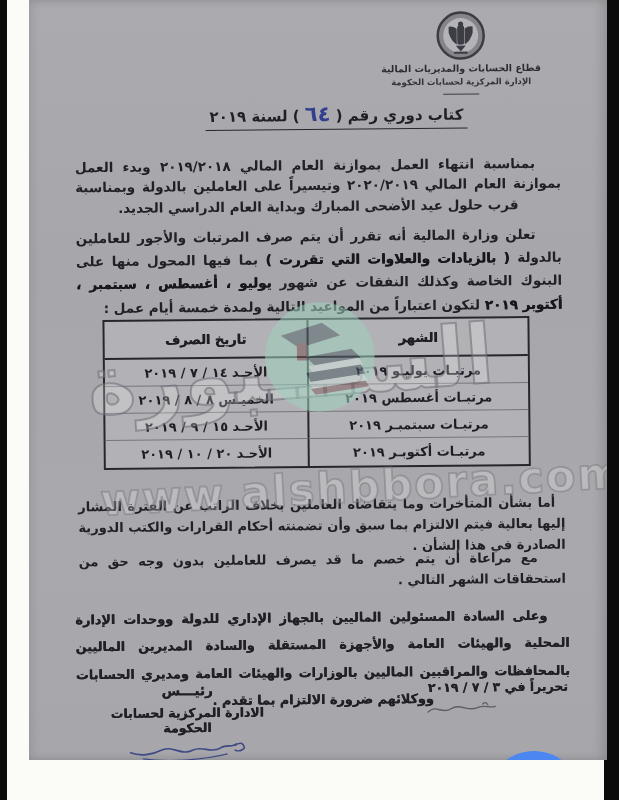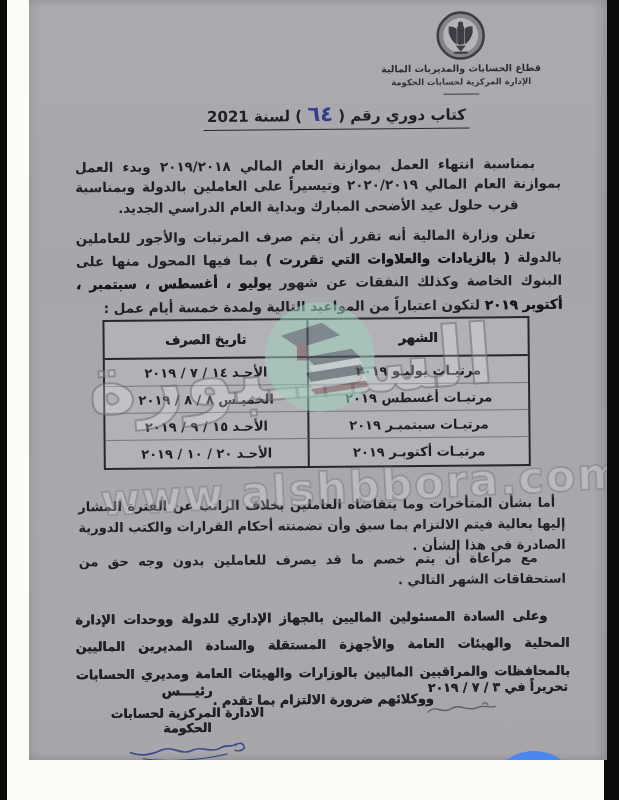--- a/index.html
+++ b/index.html
@@ -94,21 +94,21 @@
         <rect x="18" y="41" width="14" height="2.2" rx="1"></rect>
       </g>
     </svg>
     <div class="abs hdr-text">
       <div class="hdr-line1">قطاع الحسابات والمديريات المالية</div>
       <div class="hdr-line2">الإدارة المركزية لحسابات الحكومة</div>
       <div class="hdr-rule"></div>
     </div>
 
     <div class="abs title">
-      <span class="title-inner"><span>كتاب دوري رقم ( </span><span class="title-num">٦٤</span><span> ) لسنة 2021</span></span>
+      <span class="title-inner"><span>كتاب دوري رقم ( </span><span class="title-num">٦٤</span><span> ) لسنة ٢٠١٩</span></span>
     </div>
 
     <p class="abs para p1">بمناسبة انتهاء العمل بموازنة العام المالي ٢٠١٩/٢٠١٨ وبدء العمل بموازنة العام المالي ٢٠٢٠/٢٠١٩ وتيسيراً على العاملين بالدولة وبمناسبة قرب حلول عيد الأضحى المبارك وبداية العام الدراسي الجديد.</p>
 
     <p class="abs para p2"><span>تعلن وزارة المالية أنه تقرر أن يتم صرف المرتبات والأجور للعاملين بالدولة </span><span class="hvy">( بالزيادات والعلاوات التي تقررت )</span><span> بما فيها المحول منها على البنوك الخاصة وكذلك النفقات عن شهور </span><span class="hvy">يوليو ، أغسطس ، سبتمبر ، أكتوبر ٢٠١٩</span><span> لتكون اعتباراً من المواعيد التالية ولمدة خمسة أيام عمل :</span></p>
 
     <div class="abs doc-table">
       <div class="tcell th col-month">الشهر</div>
       <div class="tcell th">تاريخ الصرف</div>
 

